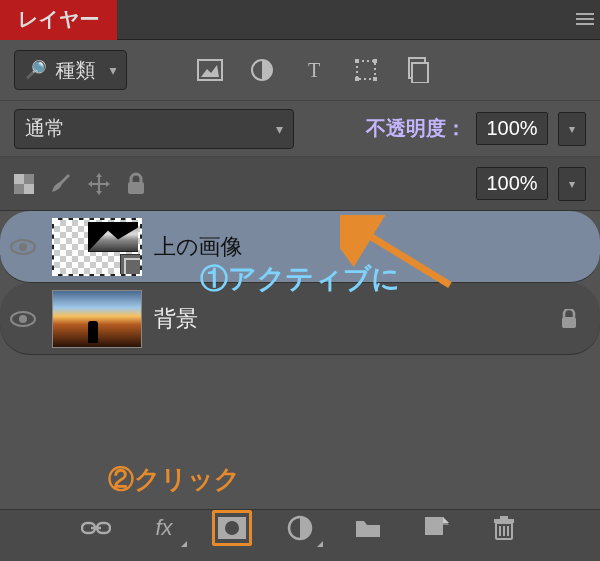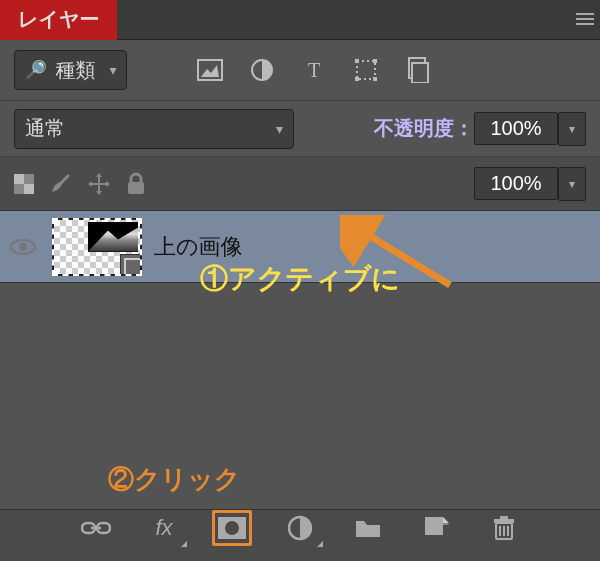--- a/index.html
+++ b/index.html
@@ -69,39 +69,39 @@
   }
   .filter-icons .ficon {
     width: 30px; height: 30px;
     display:flex; align-items:center; justify-content:center;
     color:#bbb;
   }
   .row {
     display:flex;
     align-items:center;
     padding: 8px 14px;
-    gap: 0;
+    gap: 10px;
     border-top: 1px solid #444;
   }
   .blend-row { height: 56px; }
   .blend-dd {
     flex: 0 0 280px;
   }
   .label {
     color:#c4b5fd;
     font-size: 20px;
     font-weight:bold;
   }
   .value-box {
     background:#3f3f3f;
     border:1px solid #222;
     color:#fff;
     font-size:20px;
     padding: 4px 8px;
-    width: 84px;
+    width: 72px;
     text-align:center;
     border-radius:2px;
   }
   .mini-dd {
     background:#3f3f3f;
     border:1px solid #222;
     width: 28px; height: 34px;
     display:flex;align-items:center;justify-content:center;
     color:#aaa;
     font-size:12px;
@@ -115,20 +115,21 @@
   }
   .layer {
     display:flex;
     align-items:center;
     height: 72px;
     padding: 0 10px;
     gap: 12px;
     border-bottom:1px solid #333;
     background:#4b4b4b;
     position:relative;
+    border-radius:30px;
   }
   .layer.active {
     background:#7a899e;
   }
   .eye {
     width:30px; text-align:center; color:#999; font-size:24px;
   }
   .thumb {
     width: 90px; height: 58px;
     background:#222;
@@ -187,21 +188,21 @@
     flex:1;
   }
   .layer.active .layer-name { color:#111; }
   .lock-ind {
     width:30px; color:#888; font-size:20px; text-align:right; padding-right:6px;
   }
   .annot1 {
     position:absolute;
     top: 260px;
     left: 200px;
-    color:#fde047;
+    color:#7dd3fc;
     font-size:28px;
     font-weight:bold;
     pointer-events:none;
     z-index:50;
   }
   .arrow-svg{
     position:absolute;
     top:215px; left:340px;
     width:120px;height:80px;
     pointer-events:none;
@@ -368,20 +369,38 @@
           </svg>
       </div>
       <div class="thumb selected">
         <div class="checker"></div>
         <div class="thumb-overlay"></div>
         <div class="smart-badge"></div>
       </div>
       <div class="layer-name">上の画像</div>
     </div>
 
+    <div class="layer">
+      <div class="eye">
+        <svg width="26" height="18" viewBox="0 0 26 18">
+            <ellipse cx="13" cy="9" rx="12" ry="7" fill="none" stroke="#888" stroke-width="2"></ellipse>
+            <circle cx="13" cy="9" r="4" fill="#888"></circle>
+          </svg>
+      </div>
+      <div class="thumb">
+        <div class="sunset"></div>
+      </div>
+      <div class="layer-name">背景</div>
+      <div class="lock-ind">
+        <svg width="18" height="20" viewBox="0 0 18 20">
+            <rect x="2" y="8" width="14" height="11" rx="2" fill="#999"></rect>
+            <path d="M4 8 V5 a5 5 0 0 1 10 0 V8" fill="none" stroke="#999" stroke-width="2.5"></path>
+          </svg>
+      </div>
+    </div>
 
   </div>
 
   <svg class="arrow-svg" viewBox="0 0 120 80">
     <defs>
       <marker id="ah" markerWidth="12" markerHeight="12" refX="2" refY="5" orient="auto">
         <polygon points="0,0 12,5 0,10" fill="#e68a2e"></polygon>
       </marker>
     </defs>
     <line x1="110" y1="70" x2="20" y2="15" stroke="#e68a2e" stroke-width="7" marker-end="url(#ah)"></line>

